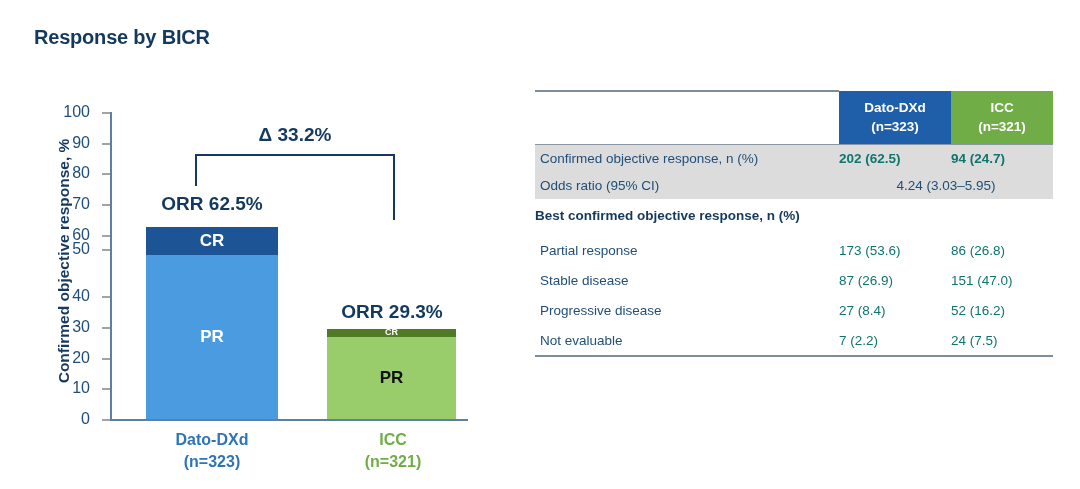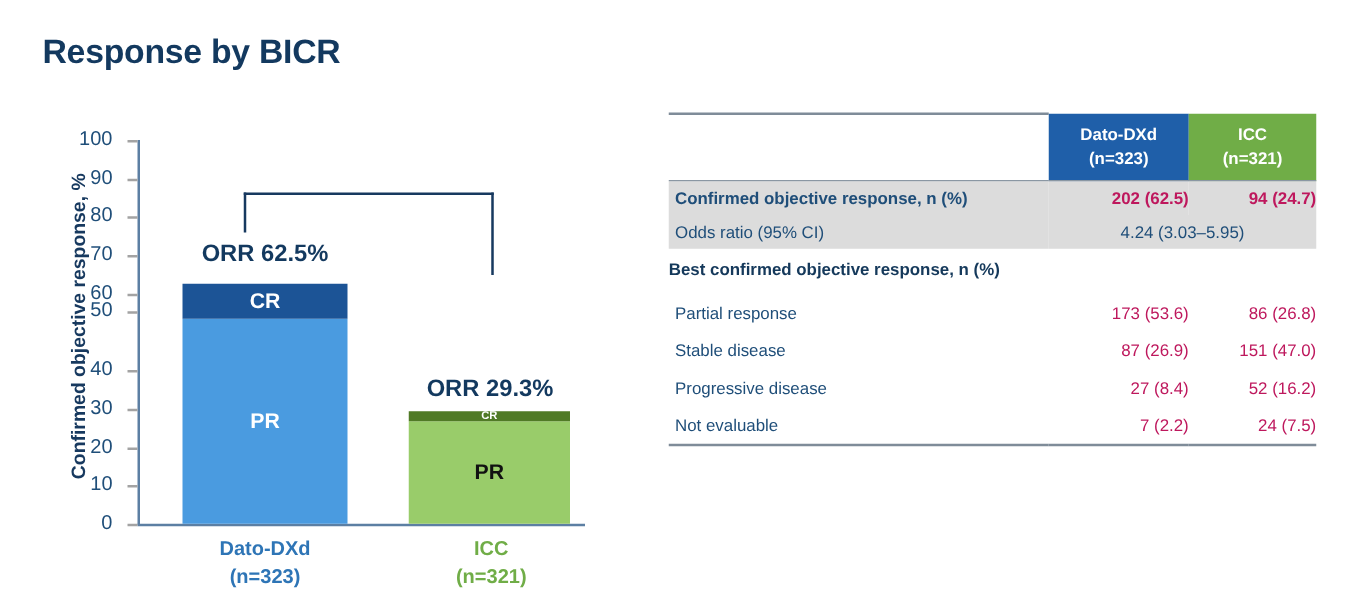--- a/index.html
+++ b/index.html
@@ -14,21 +14,21 @@
     overflow: hidden;
     font-family: "Liberation Sans", sans-serif;
     color: #15395B;
   }
 
   
   #slide-title {
     position: absolute;
     left: 34px;
     top: 26px;
-    font-size: 27px;
+    font-size: 20px;
     font-weight: bold;
     letter-spacing: -0.2px;
     color: #13395F;
     white-space: nowrap;
   }
 
   
   #chart-panel {
     position: absolute;
     left: 0px;
@@ -220,25 +220,25 @@
   tr.shaded td { background: #DCDCDC; }
   tr.shaded-first td { border-top: 1.5px solid #8A97A3; }
   tr.shaded-last td  { border-bottom: 0; }
 
   .row-cell {
     height: 27px;
     color: #1F4E79;
     white-space: nowrap;
     padding-left: 5px !important;
   }
-  .row-cell.bold { font-weight: bold; }
+  .row-cell.bold { font-weight: normal; }
   .num-cell {
     height: 27px;
-    text-align: right;
-    color: #be185d;
+    text-align: left;
+    color: #0f766e;
     white-space: nowrap;
   }
   .num-cell.bold { font-weight: bold; }
   .span-cell {
     text-align: center;
     color: #1F4E79;
     white-space: nowrap;
   }
   .section-row td {
     height: 32px;
@@ -317,20 +317,21 @@
     </div>
 
     <div class="orr-label" id="orr-dato">ORR 62.5%</div>
     <div class="orr-label" id="orr-icc">ORR 29.3%</div>
 
     <div id="delta-bracket">
       <div class="br-top"></div>
       <div class="br-left"></div>
       <div class="br-right"></div>
     </div>
+    <div id="delta-label">Δ 33.2%</div>
 
     <div class="cat-label" id="cat-dato">
       <div>Dato-DXd</div>
       <div>(n=323)</div>
     </div>
     <div class="cat-label" id="cat-icc">
       <div>ICC</div>
       <div>(n=321)</div>
     </div>
 

